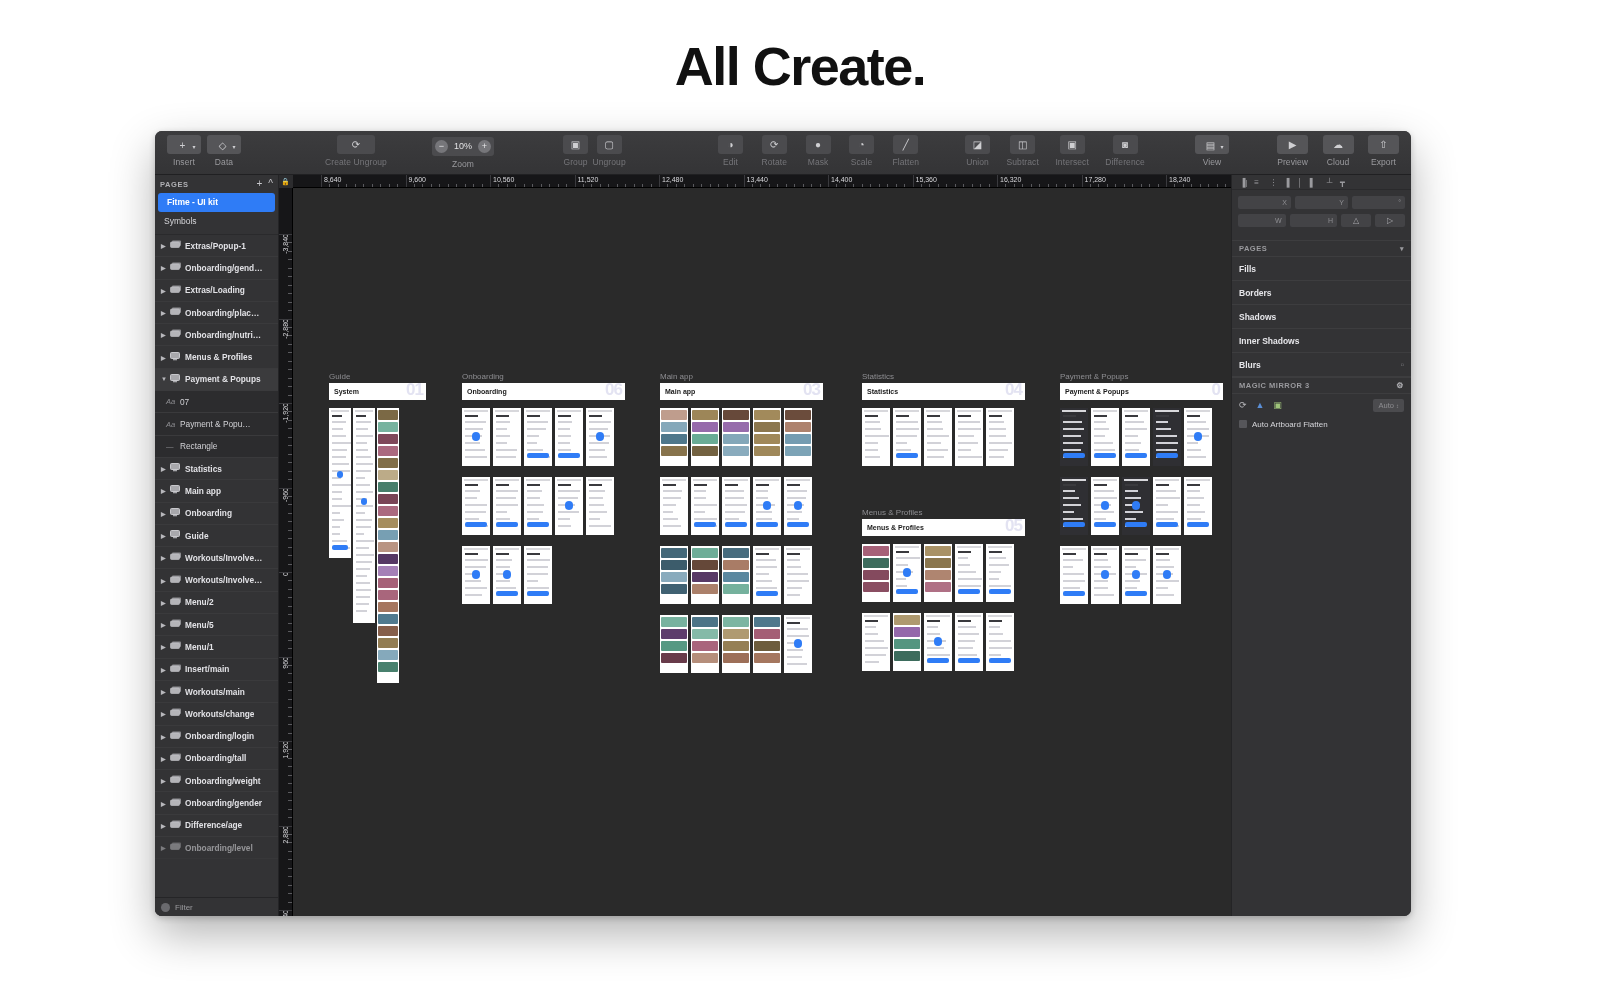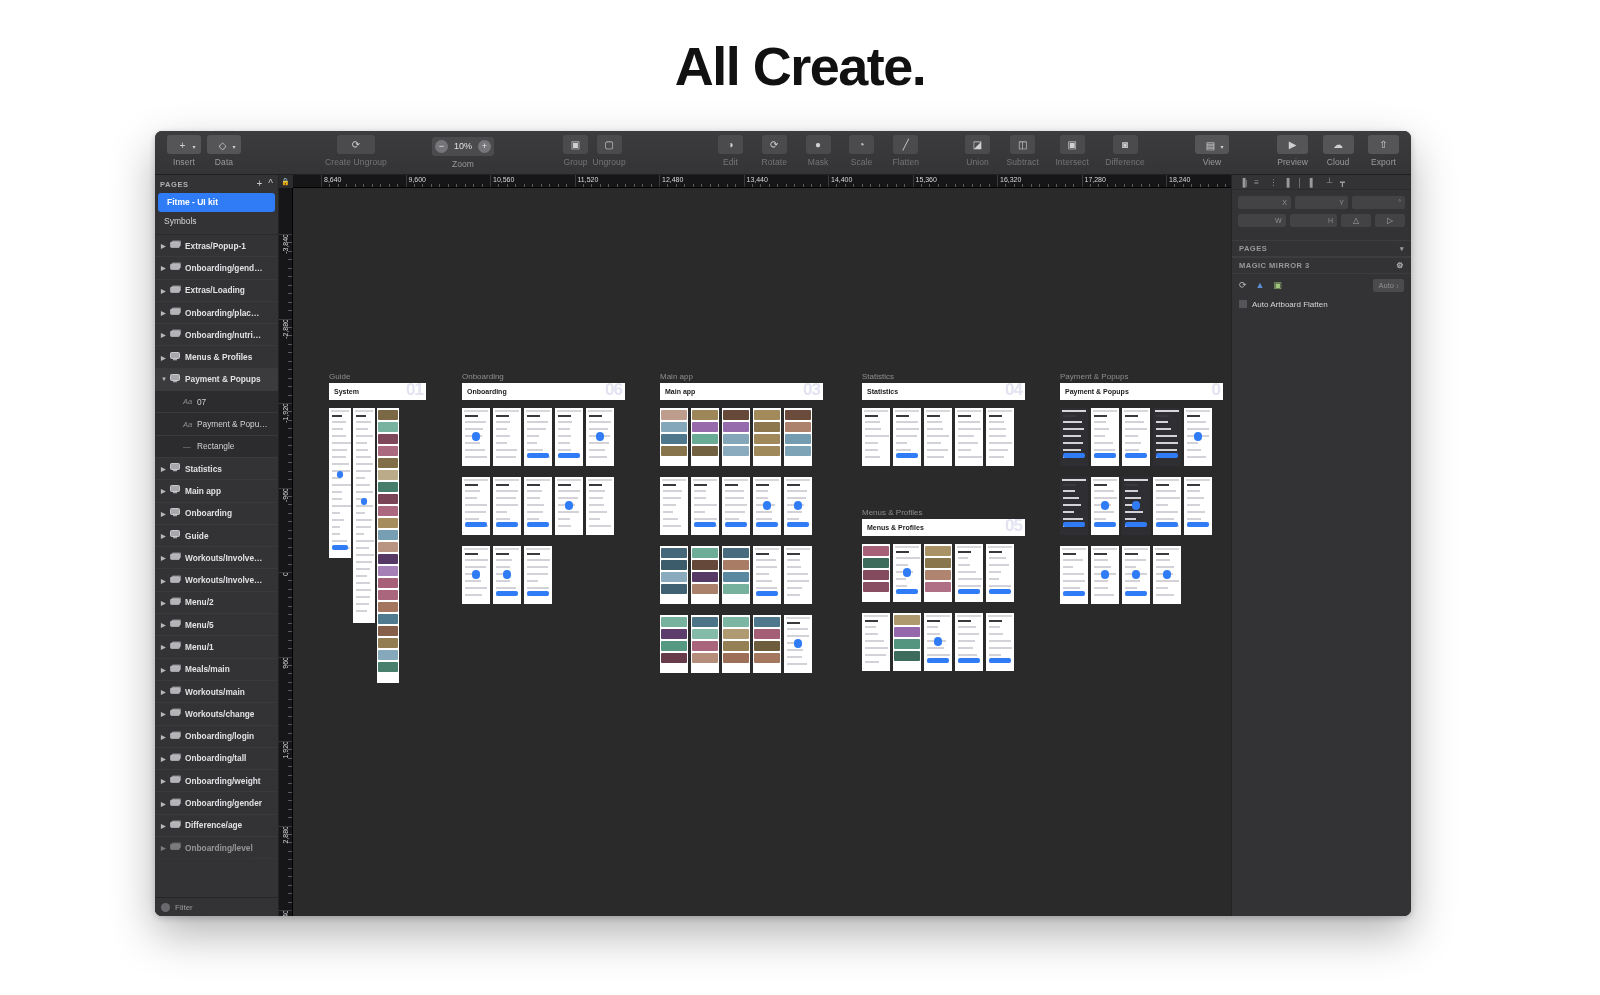--- a/index.html
+++ b/index.html
@@ -110,21 +110,21 @@
     border-bottom:1px solid #3a3a3c;
     padding-left:6px;
     font-weight:bold;
   }
   .layer.expanded { background:#3b3b3d; }
   .layer .tri {
     width:9px; font-size:6px; color:#b8b8bc; flex:none;
   }
   .layer .ic { width:15px; flex:none; }
   .layer .nm { overflow:hidden; white-space:nowrap; text-overflow:ellipsis; }
-  .layer.child { background:#2c2c2e; padding-left:28px; font-weight:normal; color:#d2d2d6;}
+  .layer.child { background:#2c2c2e; padding-left:11px; font-weight:normal; color:#d2d2d6;}
   .layer.child .tk { color:#8e8e92; font-size:7.5px; width:14px; flex:none; font-style:italic;}
   .layer.partial { opacity:.55; }
 
   #filter-bar {
     height:19px; background:#333335; border-top:1px solid #252527;
     display:flex; align-items:center; padding-left:6px;
     font-size:8px; color:#9a9a9e;
   }
   #filter-bar .fi {
     width:9px;height:9px;border-radius:50%;background:#6a6a6e;margin-right:5px;
@@ -499,21 +499,21 @@
                 <rect x="0.5" y="2" width="9" height="5.5" rx="1" fill="#b4b4b8" stroke="#c8c8cc" stroke-width=".6"></rect>
               </svg></span>
             <span class="nm">Menu/1</span>
           </div>
           <div class="layer">
             <span class="tri">▶</span>
             <span class="ic"><svg width="12" height="9" viewBox="0 0 12 9">
                 <rect x="2" y="0.5" width="9" height="5.5" rx="1" fill="#8e8e92"></rect>
                 <rect x="0.5" y="2" width="9" height="5.5" rx="1" fill="#b4b4b8" stroke="#c8c8cc" stroke-width=".6"></rect>
               </svg></span>
-            <span class="nm">Meals/main</span>
+            <span class="nm">Insert/main</span>
           </div>
           <div class="layer">
             <span class="tri">▶</span>
             <span class="ic"><svg width="12" height="9" viewBox="0 0 12 9">
                 <rect x="2" y="0.5" width="9" height="5.5" rx="1" fill="#8e8e92"></rect>
                 <rect x="0.5" y="2" width="9" height="5.5" rx="1" fill="#b4b4b8" stroke="#c8c8cc" stroke-width=".6"></rect>
               </svg></span>
             <span class="nm">Workouts/main</span>
           </div>
           <div class="layer">
@@ -1550,20 +1550,42 @@
           <span class="cbtn">△</span>
           <span class="cbtn">▷</span>
         </div>
       </div>
 
       <div class="sec-head">
         <span>PAGES</span>
         <span style="font-size:7px;">▾</span>
       </div>
 
+      <div id="style-rows">
+          <div class="sec-row">
+            <span>Fills</span>
+            <span class="plus"></span>
+          </div>
+          <div class="sec-row">
+            <span>Borders</span>
+            <span class="plus"></span>
+          </div>
+          <div class="sec-row">
+            <span>Shadows</span>
+            <span class="plus"></span>
+          </div>
+          <div class="sec-row">
+            <span>Inner Shadows</span>
+            <span class="plus"></span>
+          </div>
+          <div class="sec-row">
+            <span>Blurs</span>
+            <span class="plus">▫</span>
+          </div>
+        </div>
 
       <div class="sec-head">
         <span>MAGIC MIRROR 3</span>
         <span style="font-size:8px;color:#b0b0b4;">⚙</span>
       </div>
 
       <div id="mm-tools">
         <span style="font-size:9px;color:#b8b8bc;">⟳</span>
         <span style="font-size:9px;color:#5b8fd6;">▲</span>
         <span style="font-size:9px;color:#9fc47a;">▣</span>

